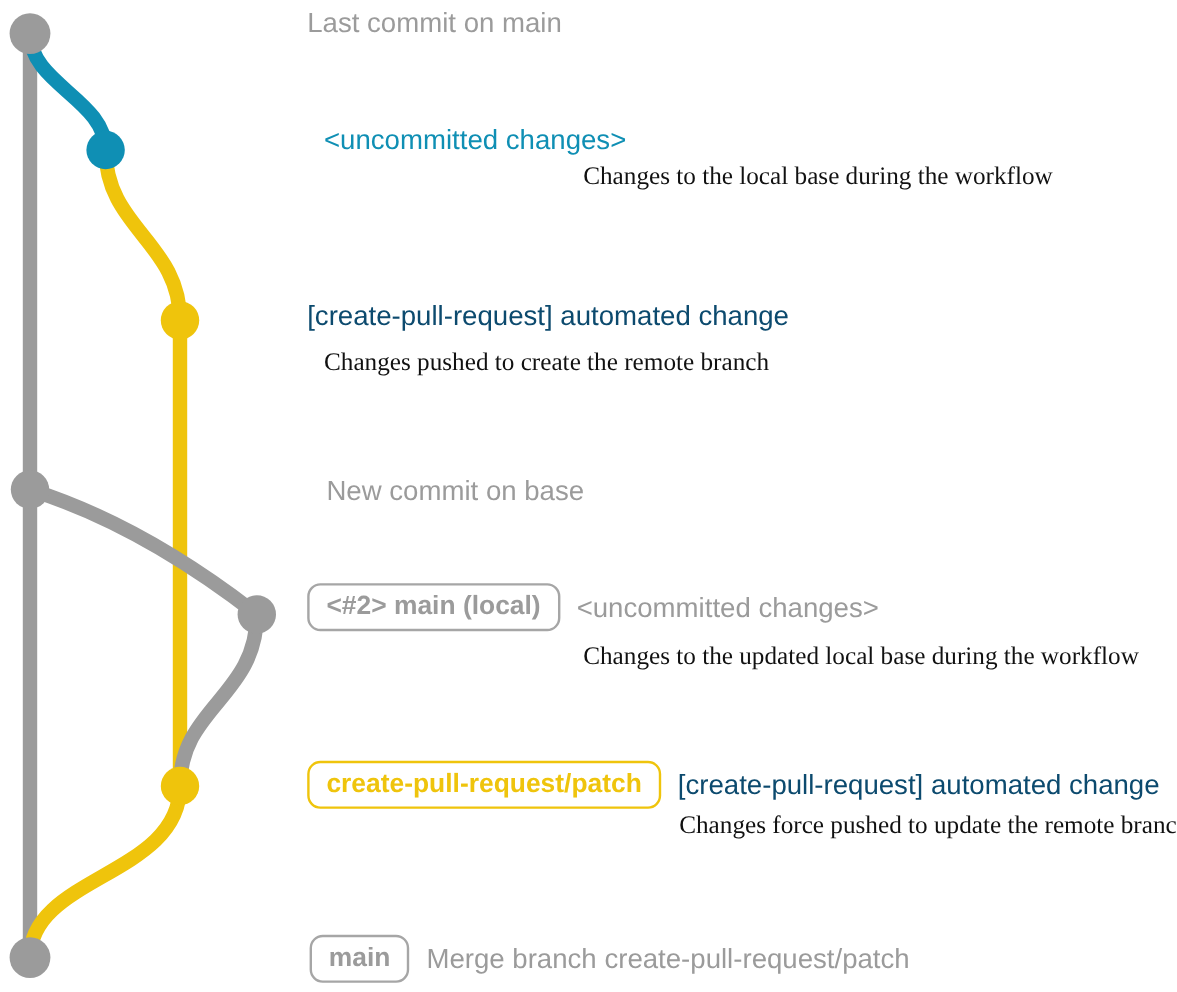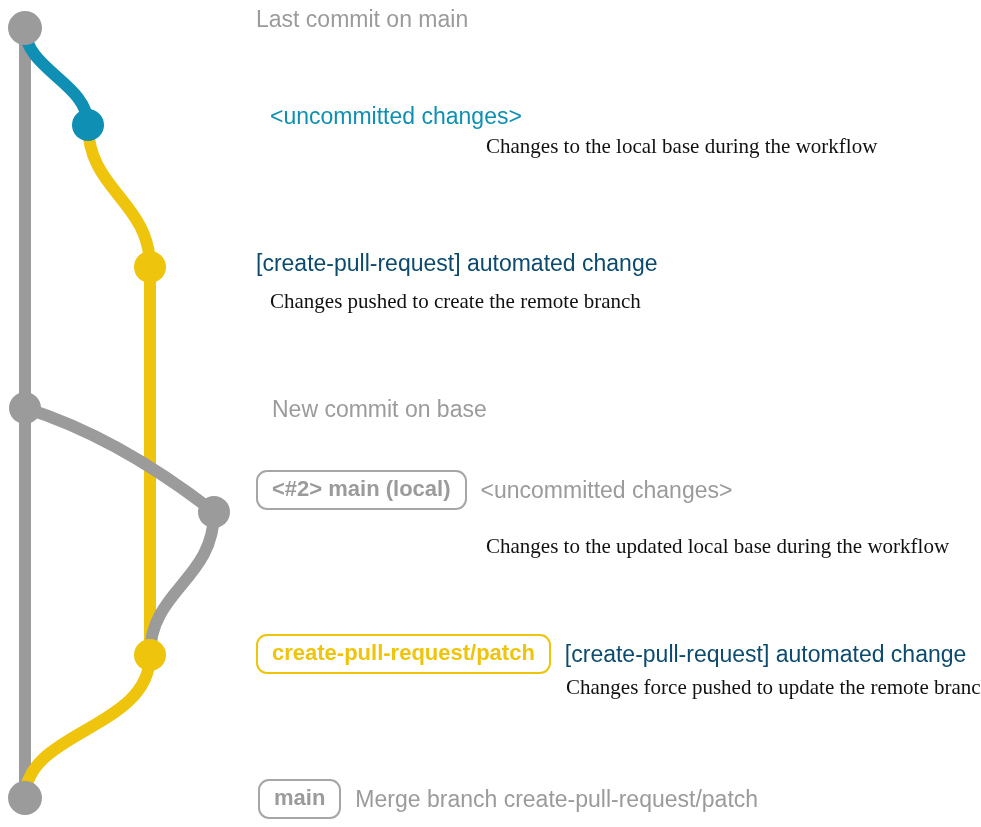--- a/index.html
+++ b/index.html
@@ -110,21 +110,21 @@
 
 <div class="row" style="left:256px; top:252px;">
   <span class="subject yellow" style="margin-left:0">[create-pull-request] automated change</span>
 </div>
 <div class="note" style="left:270px; top:291px;">Changes pushed to create the remote branch</div>
 
 <div class="row" style="left:272px; top:398px;">
   <span class="subject plain">New commit on base</span>
 </div>
 
-<div class="row" style="left:256px; top:470px;">
+<div class="row" style="left:256px; top:486px;">
   <span class="pill gray">&lt;#2&gt; main (local)</span>
   <span class="subject gray">&lt;uncommitted changes&gt;</span>
 </div>
 <div class="note" style="left:486px; top:536px;">Changes to the updated local base during the workflow</div>
 
 <div class="row" style="left:256px; top:634px;">
   <span class="pill yellow">create-pull-request/patch</span>
   <span class="subject yellow">[create-pull-request] automated change</span>
 </div>
 <div class="note" style="left:566px; top:677px;">Changes force pushed to update the remote branch</div>

